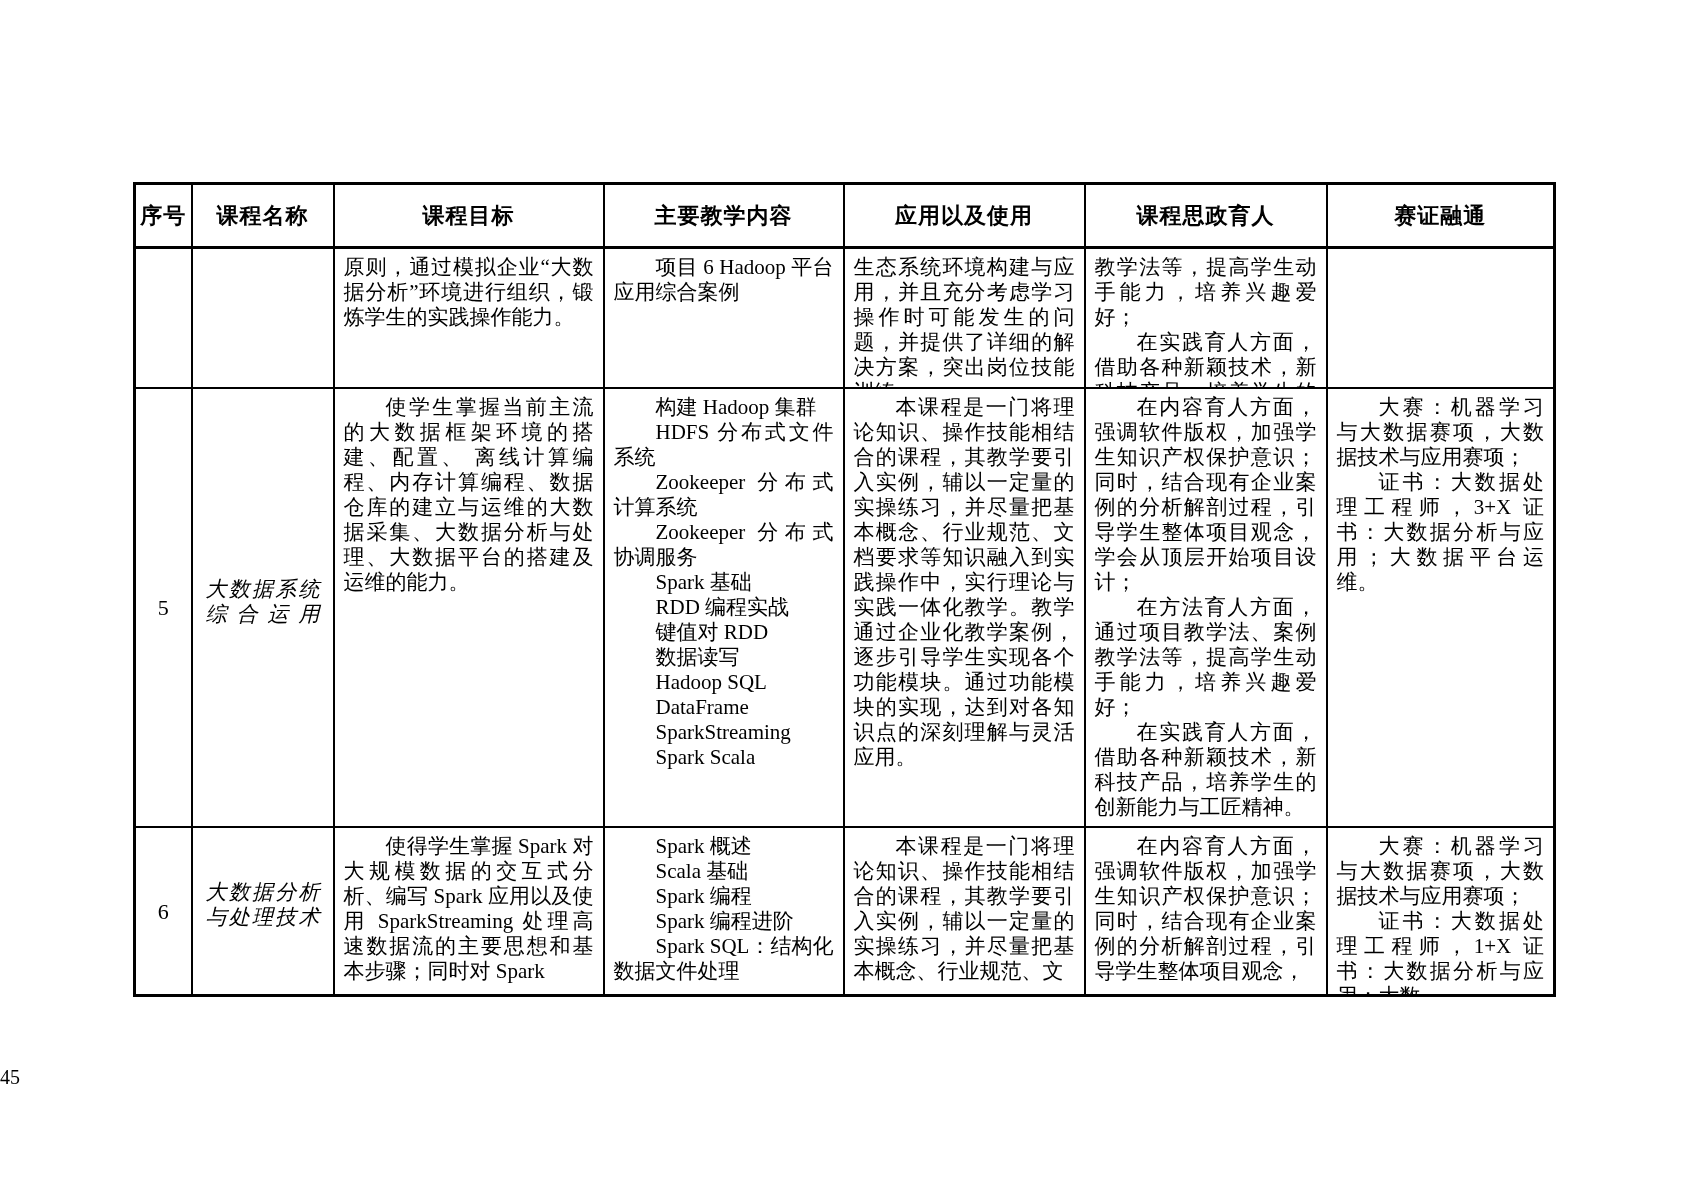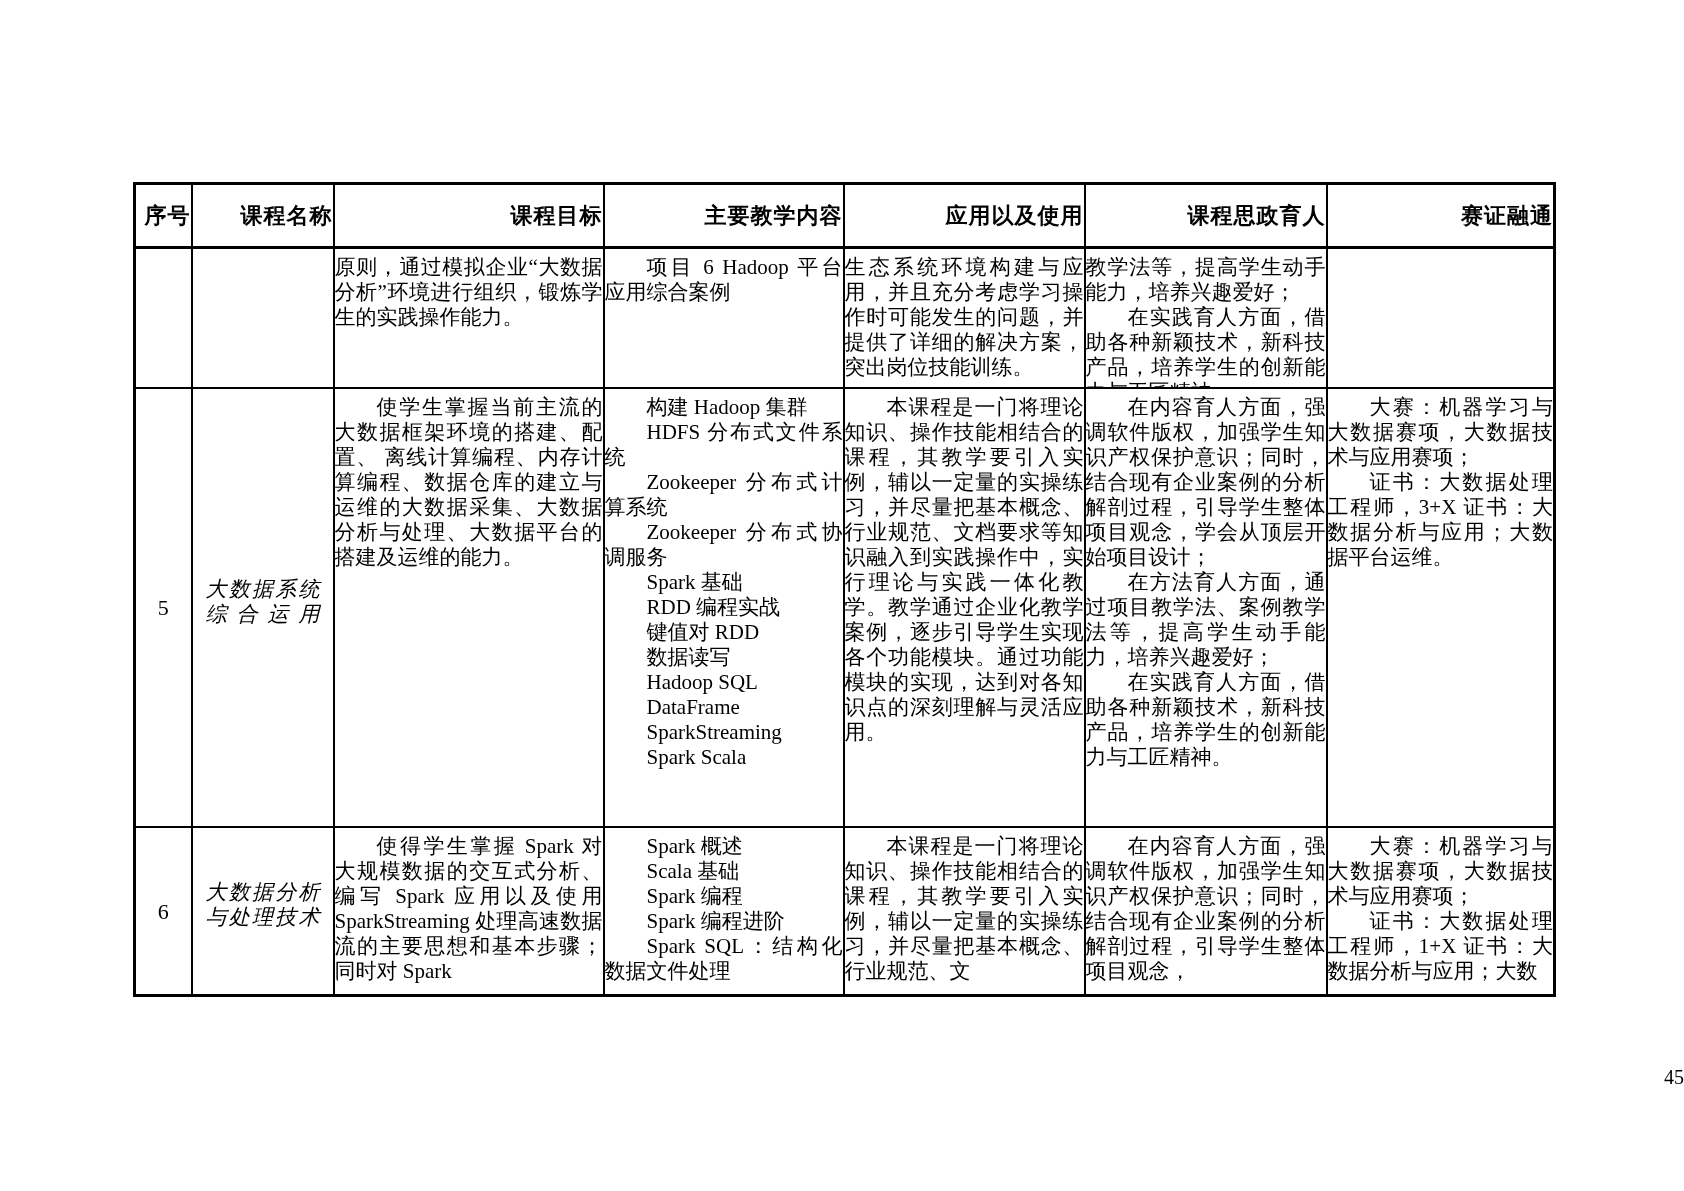--- a/index.html
+++ b/index.html
@@ -27,32 +27,32 @@
   }
   .course-table th, .course-table td {
     border: 2px solid #000;
     padding: 0;
     vertical-align: top;
   }
   .course-table thead th {
     height: 61px;
     font-size: 22px;
     font-weight: bold;
-    text-align: right;
+    text-align: center;
     vertical-align: middle;
     border-bottom: 3px solid #000;
     letter-spacing: 1px;
   }
   .course-table td {
     font-size: 21px;
     line-height: 25px;
   }
   .wrap {
     overflow: hidden;
-    padding: 6px 0;
+    padding: 6px 9px;
     text-align: justify;
   }
   .row-0 .wrap { height: 126px; }
   .row-1 .wrap { height: 425px; }
   .row-2 .wrap { height: 154px; border-radius: 22px; }
   .cell-seq .wrap, .cell-course .wrap {
     display: flex;
     align-items: center;
   }
   .cell-seq .wrap span {
@@ -68,21 +68,21 @@
     text-align: justify;
     text-align-last: justify;
   }
   .para { margin: 0; }
   .para.ind { text-indent: 2em; }
   .page-number {
     position: absolute;
     left: 0;
     right: 0;
     top: 1066px;
-    text-align: right;
+    text-align: left;
     font-size: 20px;
   }
 </style>
 </head>
 <body>
 
 <div class="page">
 
   <table class="course-table">
     <colgroup>

